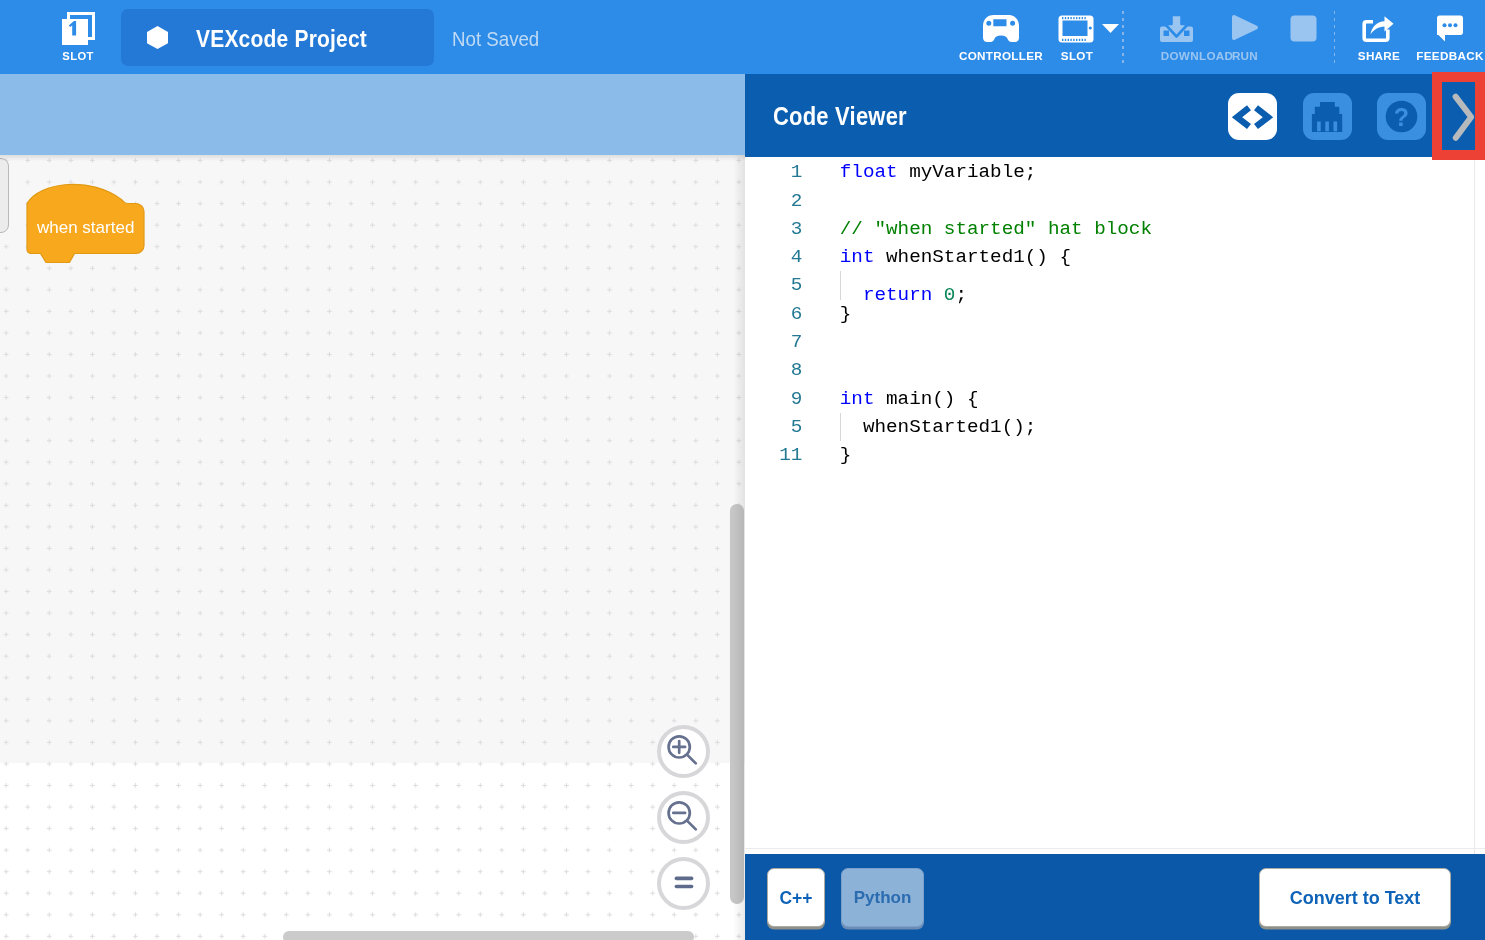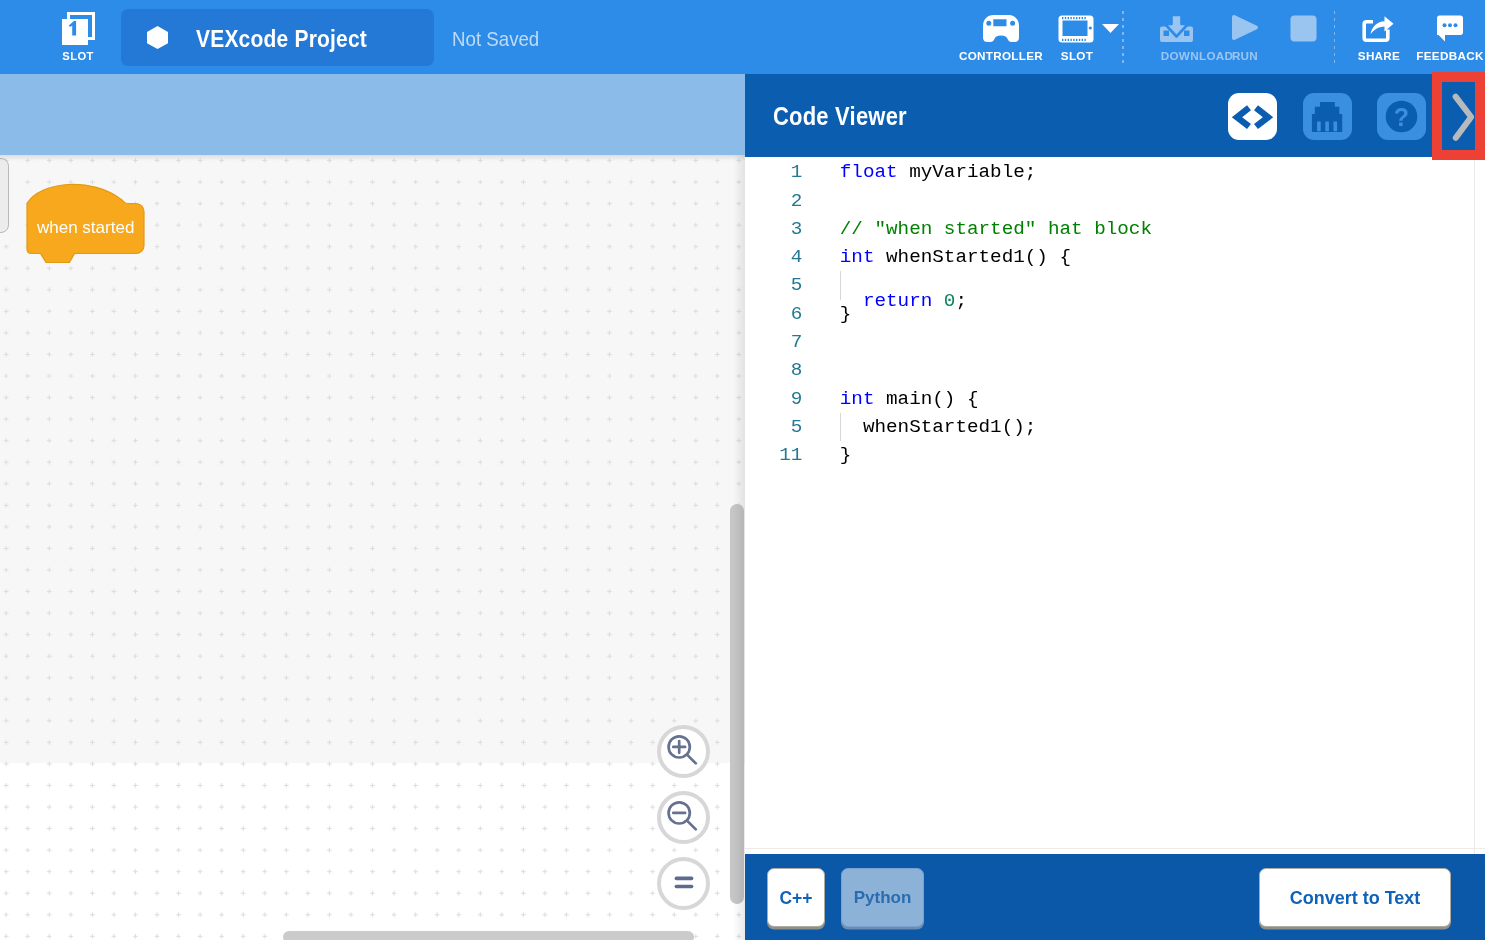--- a/index.html
+++ b/index.html
@@ -203,21 +203,21 @@
         <circle cx="24.5" cy="23.5" r="15.8" fill="#0b5db0"></circle>
         <text x="24.5" y="32.5" font-size="25" font-weight="bold" fill="#3b8fe0" text-anchor="middle" font-family="Liberation Sans">?</text>
       </svg>
     </div>
 
     <div id="editor" class="abs">
 <div class="ln" style="top:1.2px">1</div><div class="cl" style="top:1.2px"><span class="k">float</span> myVariable;</div>
 <div class="ln" style="top:29.5px">2</div>
 <div class="ln" style="top:57.8px">3</div><div class="cl" style="top:57.8px"><span class="c">// "when started" hat block</span></div>
 <div class="ln" style="top:86.1px">4</div><div class="cl" style="top:86.1px"><span class="k">int</span> whenStarted1() {</div>
-<div class="ln" style="top:114.4px">5</div><div class="guide" style="top:114.4px"></div><div class="cl" style="top:130px">  <span class="k">return</span> <span class="n">0</span>;</div>
+<div class="ln" style="top:114.4px">5</div><div class="guide" style="top:114.4px"></div><div class="cl" style="top:124px">  <span class="k">return</span> <span class="n">0</span>;</div>
 <div class="ln" style="top:142.7px">6</div><div class="cl" style="top:142.7px">}</div>
 <div class="ln" style="top:171.0px">7</div>
 <div class="ln" style="top:199.3px">8</div>
 <div class="ln" style="top:227.6px">9</div><div class="cl" style="top:227.6px"><span class="k">int</span> main() {</div>
 <div class="ln" style="top:255.9px">5</div><div class="guide" style="top:255.9px"></div><div class="cl" style="top:255.9px">  whenStarted1();</div>
 <div class="ln" style="top:284.2px">11</div><div class="cl" style="top:284.2px">}</div>
 </div>
     <div id="editline" class="abs"></div>
     <div id="edbottom" class="abs"></div>
 

